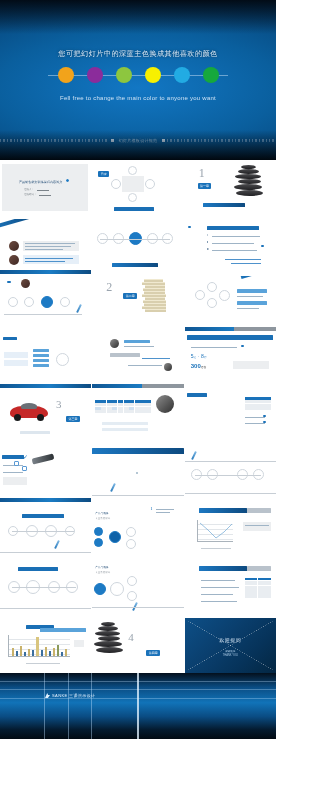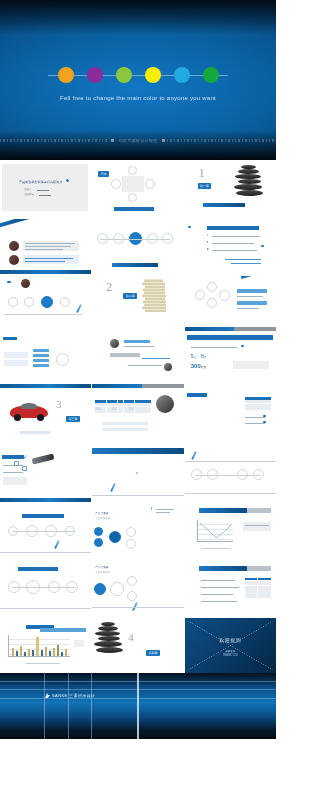--- a/index.html
+++ b/index.html
@@ -203,20 +203,21 @@
   }
 </style>
 </head>
 <body>
 
 <div id="page">
 
   <div class="hero">
     <div class="hero-top-fade"></div>
 
+    <div class="hero-cn">您可把幻灯片中的深蓝主色换成其他喜欢的颜色</div>
 
     <div class="dots-row">
       <div class="rail"></div>
       <div class="swatch" style="background:#F2A31B"></div>
       <div class="swatch" style="background:#8B2C9B"></div>
       <div class="swatch" style="background:#8DC63F"></div>
       <div class="swatch" style="background:#F7F000"></div>
       <div class="swatch" style="background:#22ABE3"></div>
       <div class="swatch" style="background:#16A83C"></div>
     </div>

